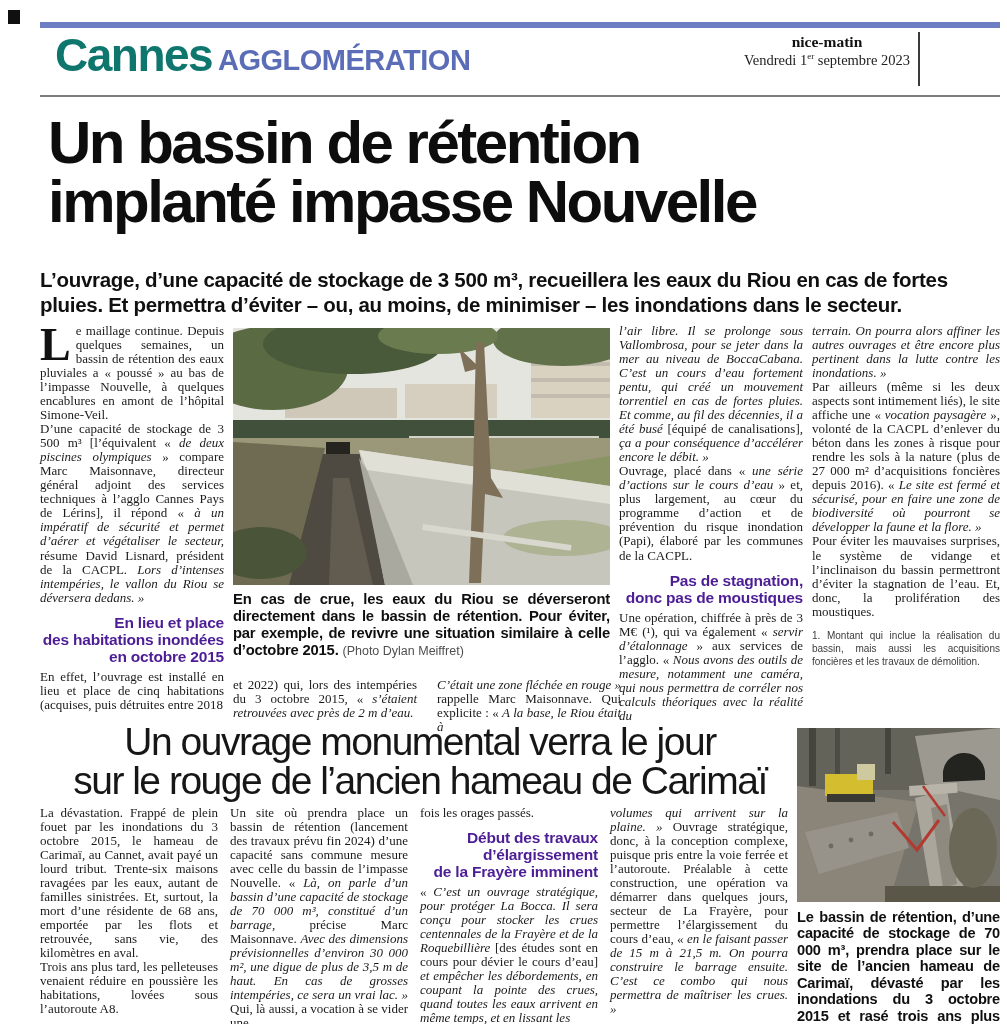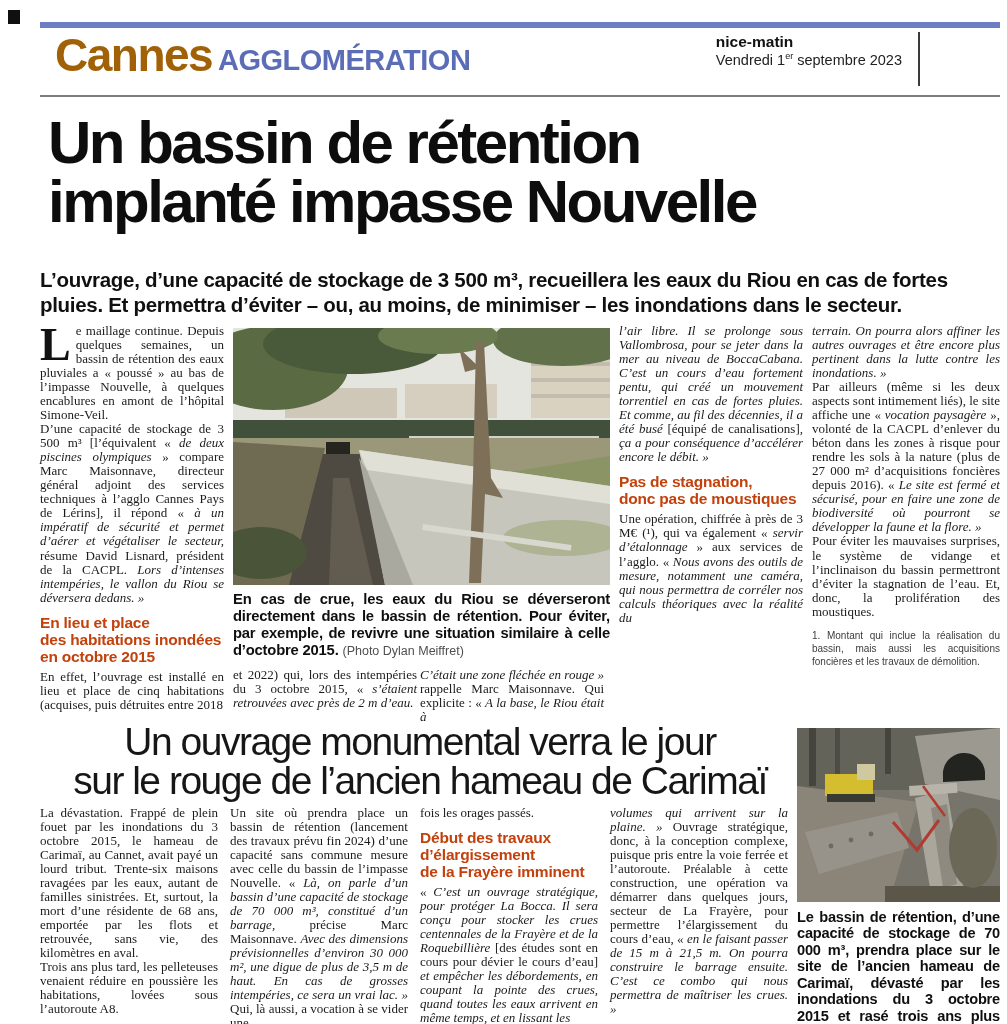--- a/index.html
+++ b/index.html
@@ -9,31 +9,31 @@
     -webkit-font-smoothing:antialiased;
   }
   .abs{position:absolute;}
   
   #crop-mark{left:8px;top:10px;width:12px;height:14px;background:#101010;}
   #top-bar{left:40px;top:22px;width:960px;height:6px;}
   #masthead{left:40px;top:30px;width:960px;height:62px;}
   #section-title{
     position:absolute;left:15px;top:2px;
     font-family:"Liberation Sans",sans-serif;font-weight:700;font-size:46px;
-    letter-spacing:-1.5px;color:#a16207;line-height:1;
+    letter-spacing:-1.5px;color:#0f766e;line-height:1;
   }
   #section-subtitle{
     position:absolute;left:178px;top:16px;
     font-family:"Liberation Sans",sans-serif;font-weight:700;font-size:29px;
     letter-spacing:-0.5px;line-height:1;
   }
   #masthead-right{
     position:absolute;right:80px;top:2px;height:54px;
-    border-right:2px solid #3a3a3a;padding-right:16px;text-align:left;
-    font-family:Liberation Sans, sans-serif;
+    border-right:2px solid #3a3a3a;padding-right:8px;text-align:center;
+    font-family:Liberation Serif, serif;
   }
   #brand{font-weight:700;font-size:15.5px;color:#111;line-height:1.25;}
   #issue-date{font-size:14.5px;color:#222;line-height:1.3;}
   #issue-date .sup{font-size:9px;vertical-align:super;}
   #header-rule{left:40px;top:95px;width:960px;height:2px;background:#7d7d7d;}
   
   #a1-headline{
     left:38px;top:103px;width:965px;
     font-family:"Liberation Sans",sans-serif;font-weight:700;font-size:60px;
     letter-spacing:-2.5px;line-height:0.99;color:#0d0d0d;
@@ -48,31 +48,31 @@
   .w184{width:184px;flex:0 0 184px;}
   .w188{width:188px;flex:0 0 188px;}
   .p{margin:0;text-align:justify;}
   .it{font-style:italic;}
   .dropcap{
     float:left;font-family:"Liberation Serif",serif;font-weight:700;
     font-size:46px;line-height:0.78;margin:3px 5px 0 0;color:#111;
   }
   .subhead{
     font-family:"Liberation Sans",sans-serif;font-weight:700;font-size:15.5px;
-    line-height:1.1;color:#c2410c;margin:9px 0 5px 0;white-space:pre-line;letter-spacing:-0.2px;
+    line-height:1.1;color:#4c1d95;margin:9px 0 5px 0;white-space:pre-line;letter-spacing:-0.2px;text-align:right;
   }
   #midblock{width:377px;flex:0 0 377px;}
   .photo-frame{margin:4px 0 0 0;padding:0;}
   .photo-frame svg{display:block;}
   .caption{
     font-family:"Liberation Sans",sans-serif;font-weight:700;font-size:14.8px;
     line-height:1.15;color:#0f0f0f;text-align:justify;margin-top:6px;letter-spacing:-0.2px;
   }
   .credit{font-weight:400;font-size:12.5px;color:#4f4f4f;letter-spacing:0;}
-  #subcols{display:flex;gap:3px;margin-top:9px;}
+  #subcols{display:flex;gap:20px;margin-top:19px;}
   #byline{
     font-family:"Liberation Sans",sans-serif;font-weight:700;font-size:13.5px;
     text-align:right;line-height:1.3;margin-top:8px;color:#0d0d0d;
   }
   #footnote{
     font-family:"Liberation Sans",sans-serif;font-size:10px;color:#3c3c3c;
     line-height:1.3;text-align:justify;margin-top:10px;
   }
   
   #a2-headline{
@@ -164,20 +164,21 @@
       <span class="credit">(Photo Dylan Meiffret)</span>
     </div>
     <div id="subcols">
       <p class="p w184 col"><span>et 2022) qui, lors des intempéries du 3 octobre 2015, « </span><span class="it">s’étaient retrouvées avec près de 2 m d’eau.</span></p>
       <p class="p w184 col"><span class="it">C’était une zone fléchée en rouge »</span><span> rappelle Marc Maisonnave. Qui explicite : « </span><span class="it">A la base, le Riou était à</span></p>
     </div>
   </div>
 
   <div class="col w184">
     <p class="p"><span class="it">l’air libre. Il se prolonge sous Vallombrosa, pour se jeter dans la mer au niveau de BoccaCabana. C’est un cours d’eau fortement pentu, qui créé un mouvement torrentiel en cas de fortes pluies. Et comme, au fil des décennies, il a été busé </span><span>[équipé de canalisations]</span><span class="it">, ça a pour conséquence d’accélérer encore le débit. »</span></p>
+    <p class="p"><span>Ouvrage, placé dans « </span><span class="it">une série d’actions sur le cours d’eau</span><span> » et, plus largement, au cœur du programme d’action et de prévention du risque inondation (Papi), élaboré par les communes de la CACPL.</span></p>
     <h3 class="subhead">Pas de stagnation,
 donc pas de moustiques</h3>
     <p class="p"><span>Une opération, chiffrée à près de 3 M€ (¹), qui va également « </span><span class="it">servir d’étalonnage</span><span> » aux services de l’agglo. « </span><span class="it">Nous avons des outils de mesure, notamment une caméra, qui nous permettra de corréler nos calculs théoriques avec la réalité du</span></p>
   </div>
 
   <div class="col w188">
     <p class="p"><span class="it">terrain. On pourra alors affiner les autres ouvrages et être encore plus pertinent dans la lutte contre les inondations. »</span></p>
     <p class="p"><span>Par ailleurs (même si les deux aspects sont intimement liés), le site affiche une « </span><span class="it">vocation paysagère</span><span> », volonté de la CACPL d’enlever du béton dans les zones à risque pour rendre les sols à la nature (plus de 27 000 m² d’acquisitions foncières depuis 2016). « </span><span class="it">Le site est fermé et sécurisé, pour en faire une zone de biodiversité où pourront se développer la faune et la flore. »</span></p>
     <p class="p"><span>Pour éviter les mauvaises surprises, le système de vidange et l’inclinaison du bassin permettront d’éviter la stagnation de l’eau. Et, donc, la prolifération des moustiques.</span></p>
     <p id="footnote">1. Montant qui inclue la réalisation du bassin, mais aussi les acquisitions foncières et les travaux de démolition.</p>

